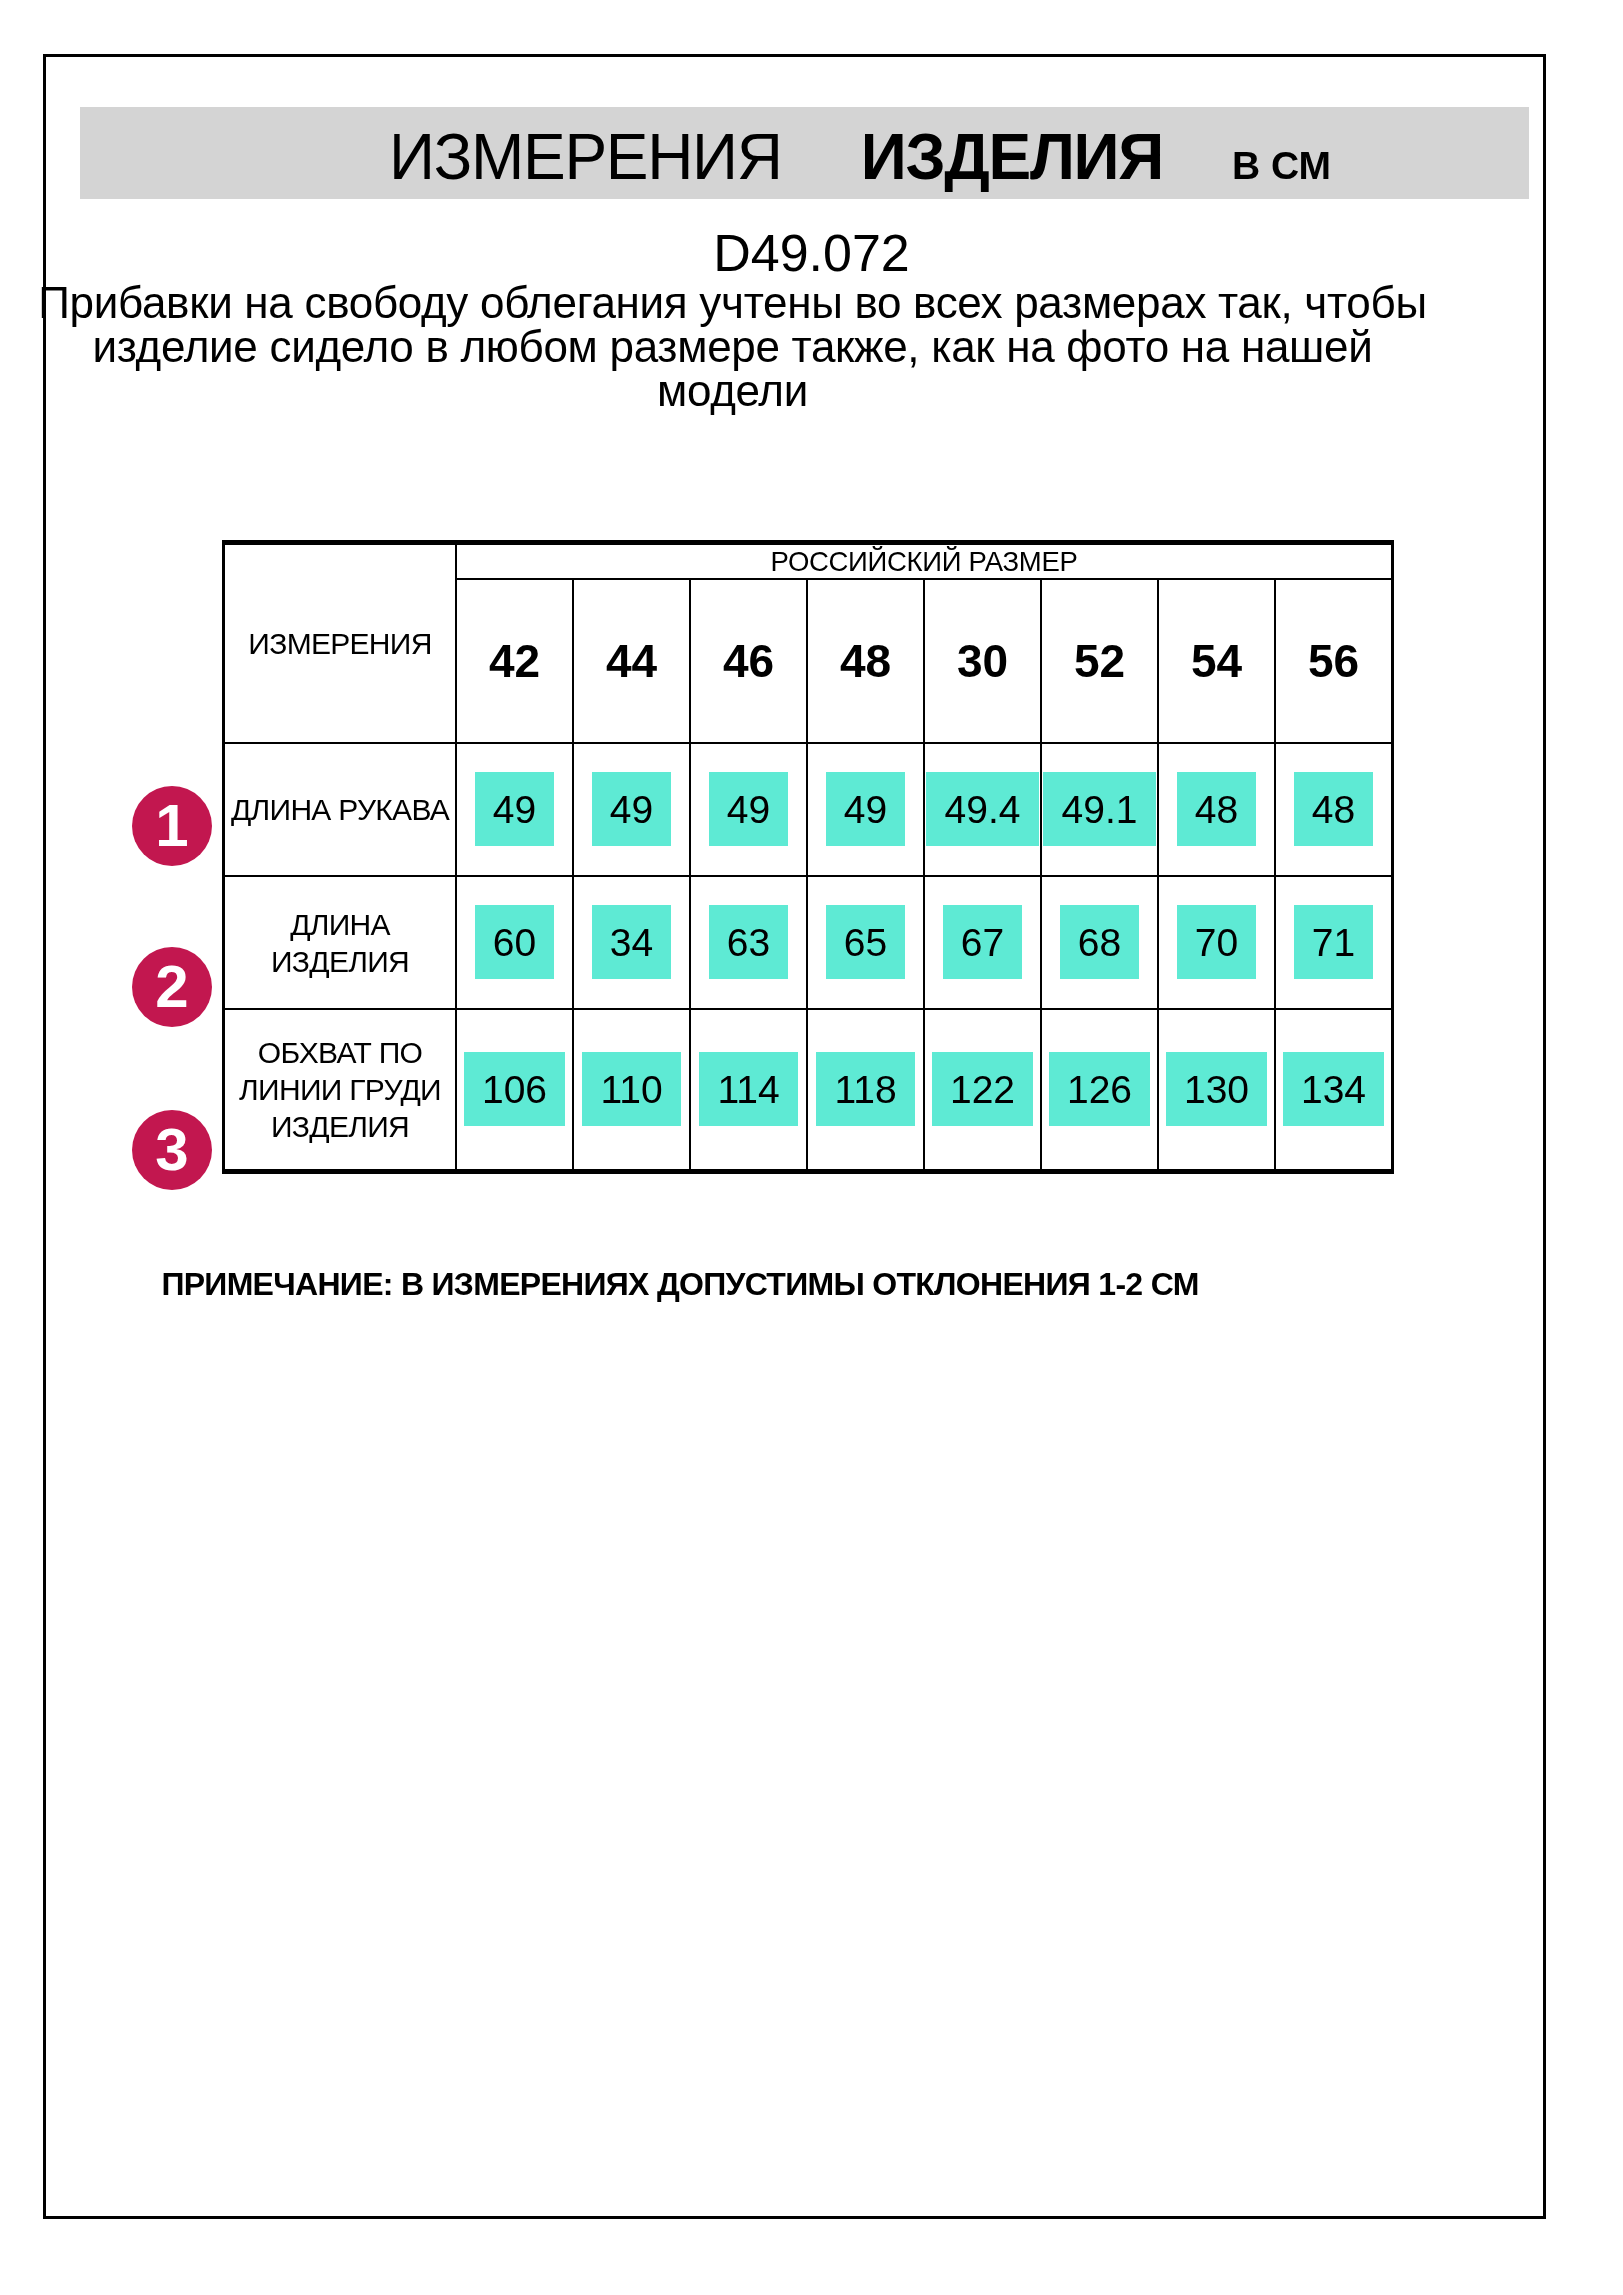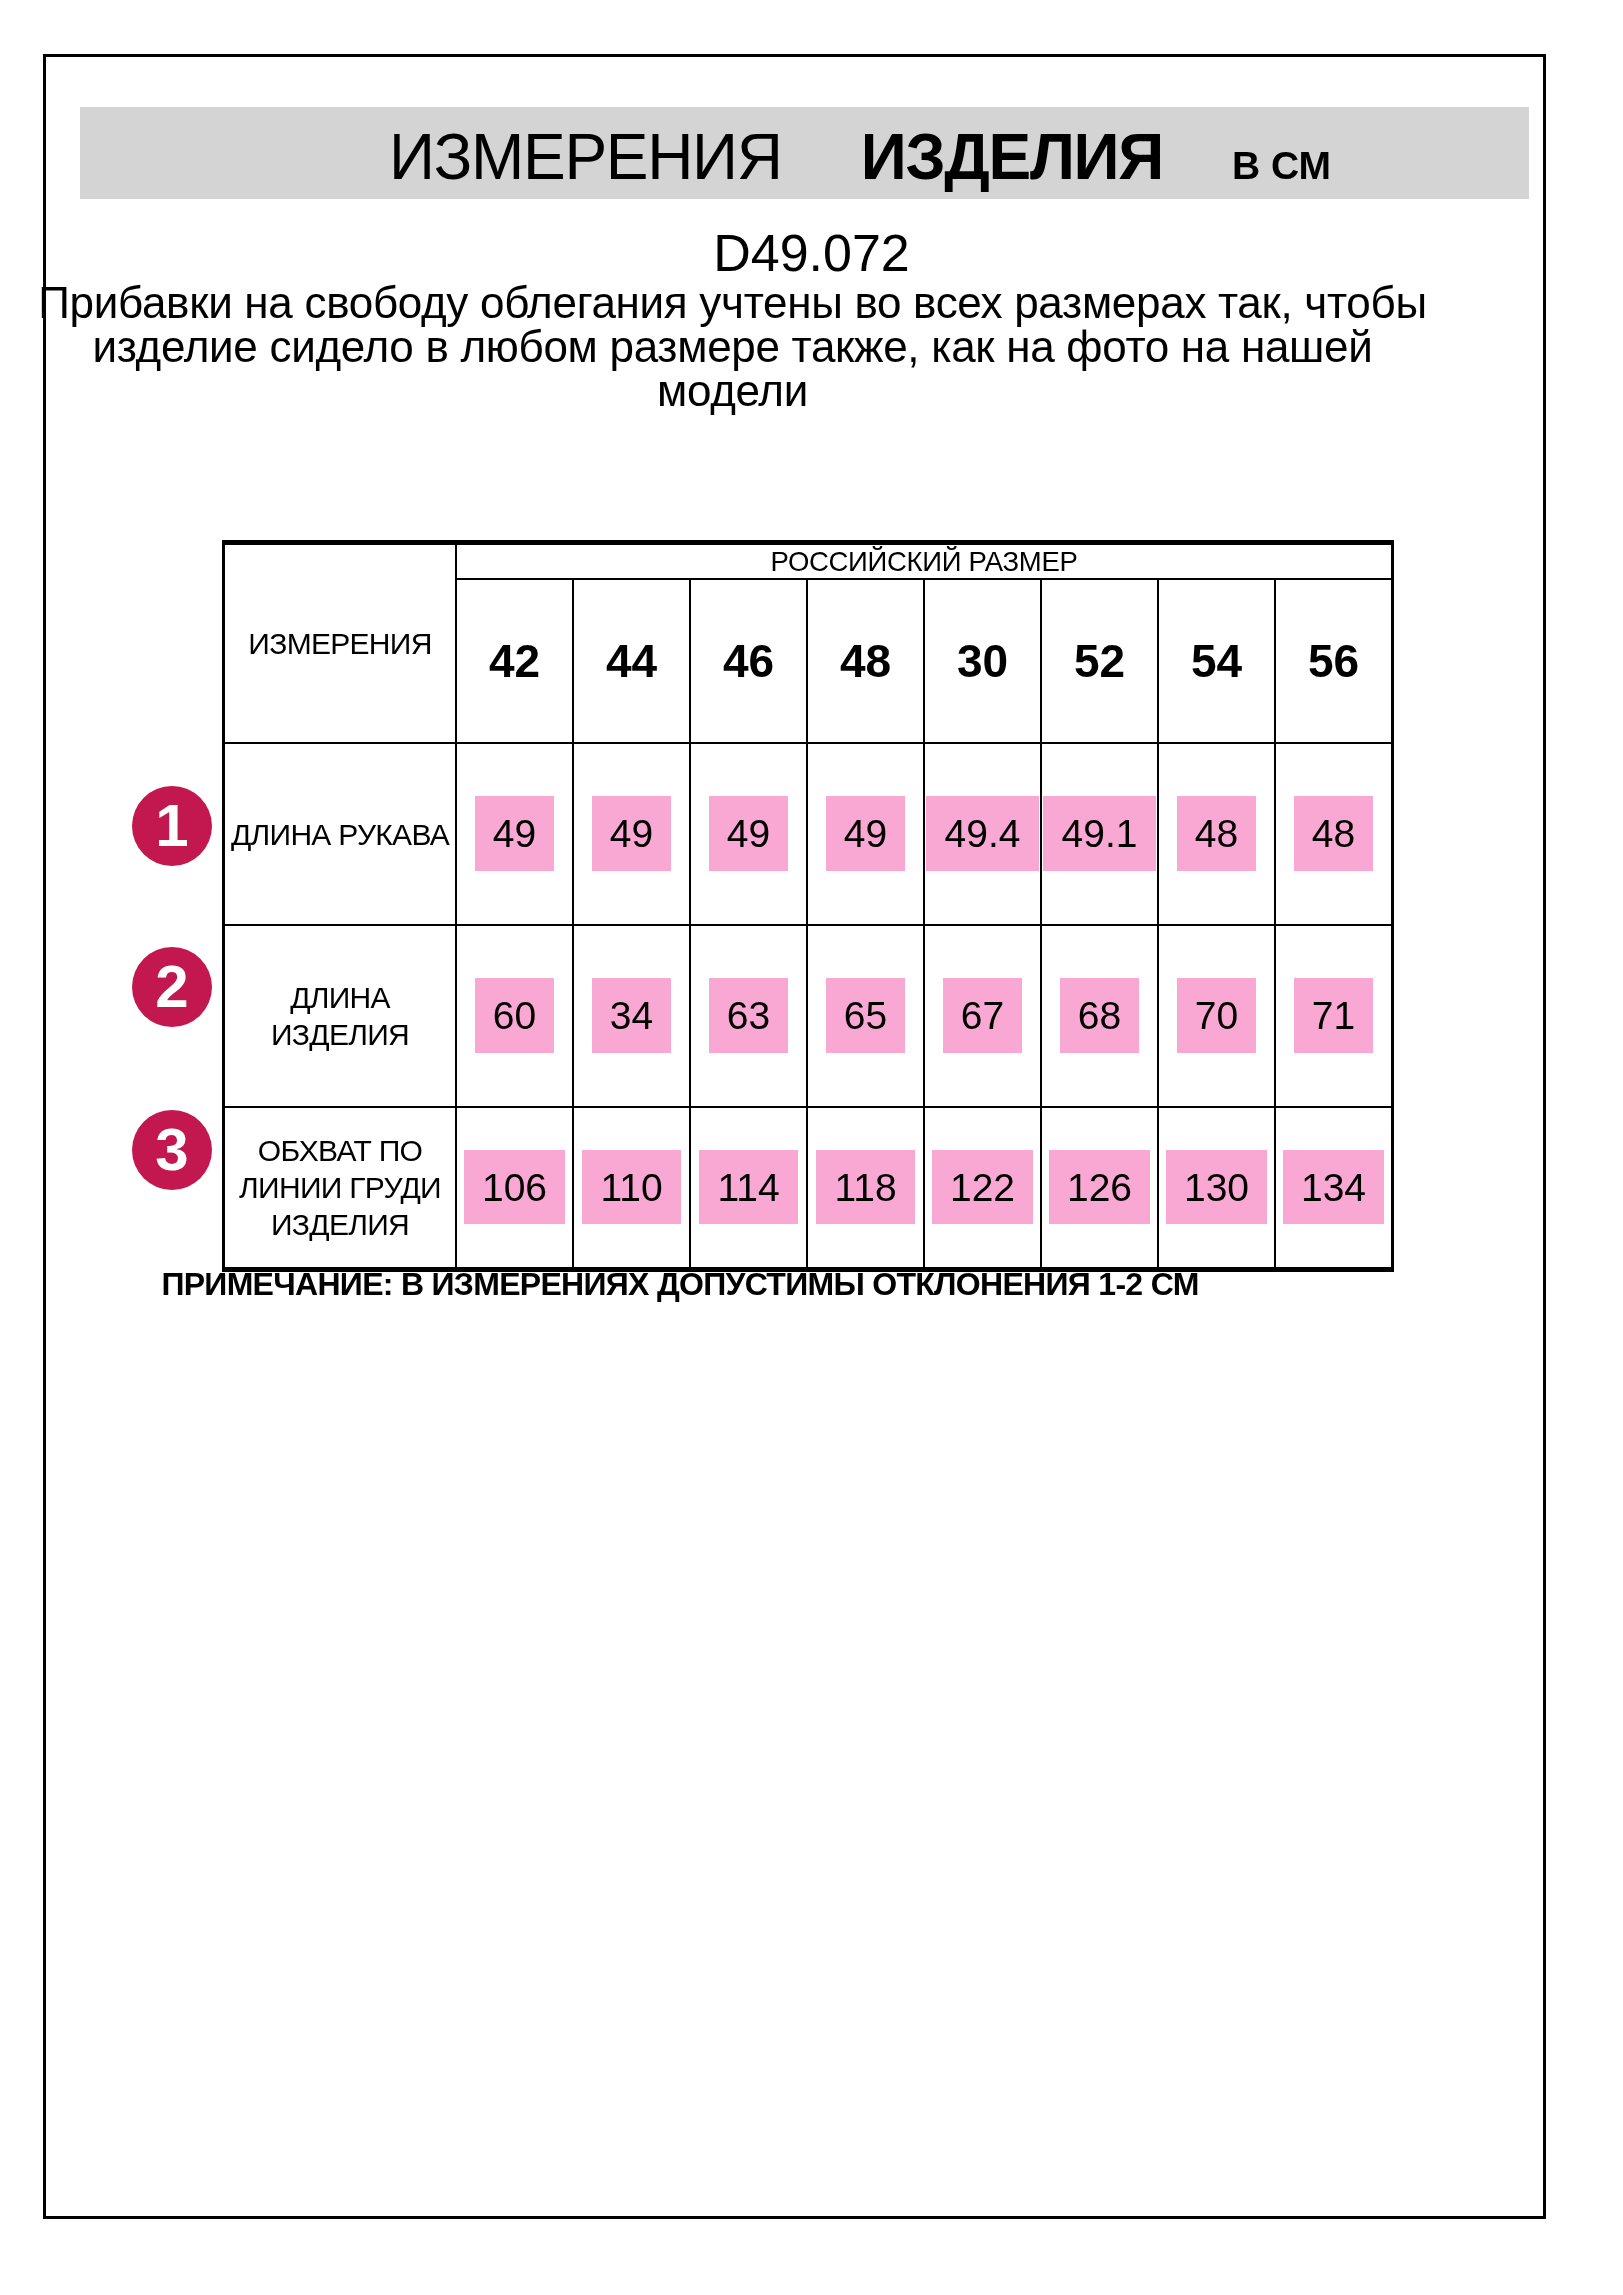--- a/index.html
+++ b/index.html
@@ -62,24 +62,24 @@
     text-align:center;
     vertical-align:middle;
     padding:0;
     overflow:hidden;
   }
   td.bb-thick{border-bottom-width:5.9px;}
   td.corner{width:230px;font-size:30px;letter-spacing:-0.7px;}
   td.group{height:33px;font-size:27.5px;letter-spacing:-0.3px;}
   td.size{width:115px;height:162px;font-size:46px;font-weight:700;margin-top:46px;}
   td.rowlabel{font-size:30px;line-height:37px;white-space:pre-line;letter-spacing:-0.7px;}
-  tr.data-row{height:182px;}
+  tr.data-row{height:133px;}
   tr.data-row-last{height:162px;}
   td.val{font-size:39px;}
-  td.val span.numbg{background:#f9a8d4;padding:15.7px 18.3px;}
+  td.val span.numbg{background:#5eead4;padding:15.7px 18.3px;}
   .badge{
     position:absolute;
     left:132px;width:80px;height:80px;
     border-radius:50%;
     display:flex;align-items:center;justify-content:center;
     color:#ffffff;
     font-size:60px;font-weight:700;line-height:1;
   }
   .note{
     position:absolute;

